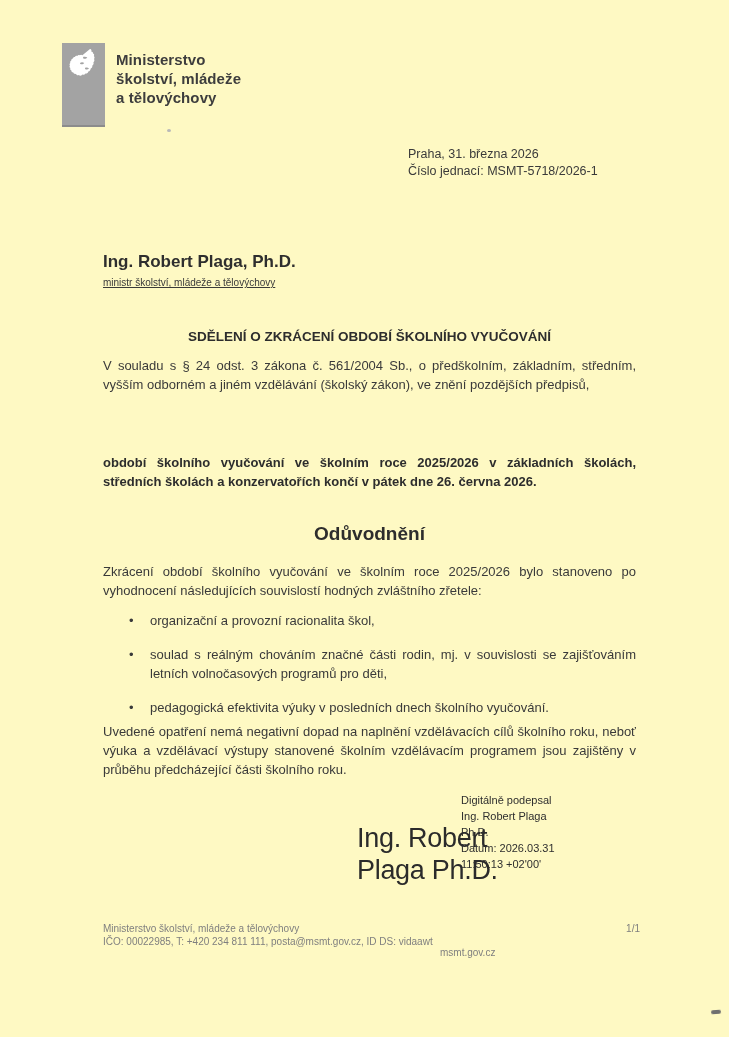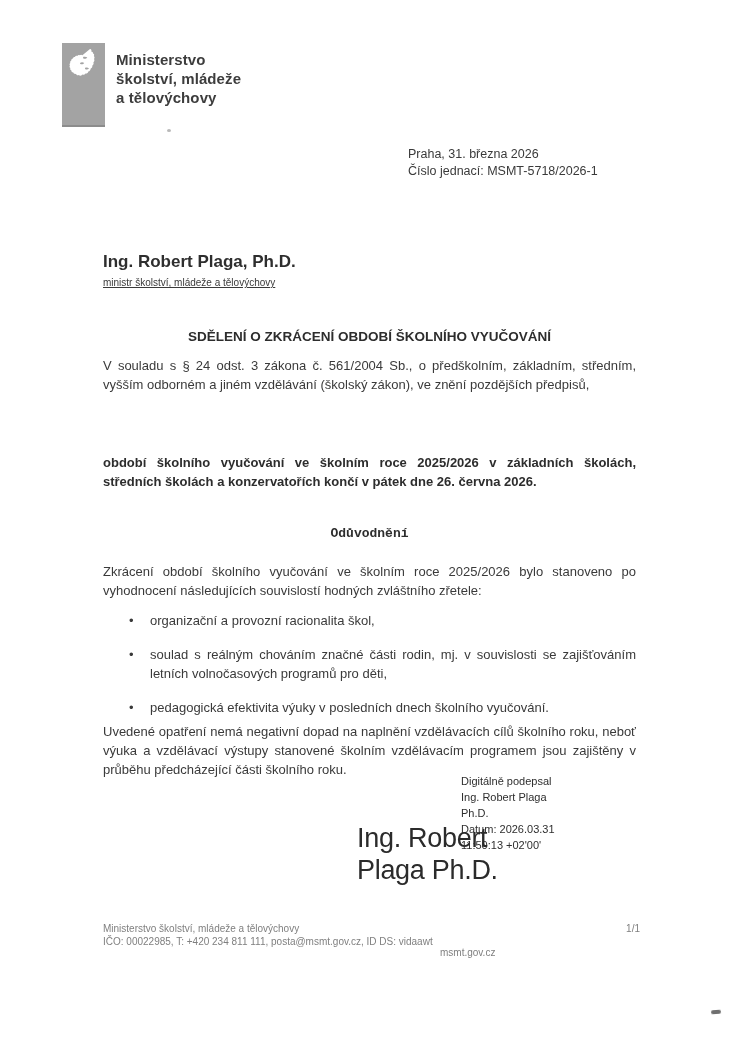--- a/index.html
+++ b/index.html
@@ -1,20 +1,20 @@
 <!DOCTYPE html>
 <html><head>
 <meta charset="utf-8">
 <style>
   * { margin:0; padding:0; box-sizing:border-box; }
   html,body { background:#e8e8e8; }
   .page {
     position:relative;
     width:729px; height:1037px;
-    background:#ffffff;
+    background:#fef9c3;
     font-family:"Liberation Sans", sans-serif;
     color:#3a3a3a;
     overflow:hidden;
   }
   .abs { position:absolute; }
 
   
   .logo-box {
     left:62px; top:43px; width:43px; height:84px;
     background:#a3a3a3;
@@ -46,38 +46,38 @@
   
   .content { left:103px; width:533px; font-size:13px; line-height:19px; }
   .centered { text-align:center; }
   .justified { text-align:justify; }
   .bold { font-weight:bold; color:#2d2d2d; }
 
   .doc-title    { top:327px; font-size:13.5px; }
   .intro-para   { top:356px; }
   .declare-head { top:417px; font-size:13.5px; letter-spacing:0.5px; }
   .declaration  { top:453px; }
-  .just-head    { top:524px; font-size:13px;font-family:Liberation Mono, monospace; }
+  .just-head    { top:524px; font-size:19px; }
   .just-intro   { top:562px; }
   .bullets      { top:611px; }
   .closing      { top:722px; }
 
   .bullet-row { display:flex; margin-bottom:15px; }
   .bullet-dot { width:47px; padding-left:26px; flex:none; }
   .bullet-text { flex:1; text-align:justify; }
 
   
   .sig-name {
     left:357px; top:822px;
     font-size:27px; line-height:32px;
     color:#2b2b2b; letter-spacing:-0.3px;
     font-family:"Liberation Sans", sans-serif;
   }
   .sig-details {
-    left:461px; top:773px; width:160px;
+    left:461px; top:792px; width:160px;
     font-size:11px; line-height:16px; color:#2e2e2e;
   }
 
   
   .footer-left {
     left:103px; top:923px;
     font-size:10px; line-height:12.5px; color:#7f7f7f;
   }
   .footer-page { left:440px; top:923px; width:200px; text-align:right;
     font-size:10px; color:#7f7f7f; }

